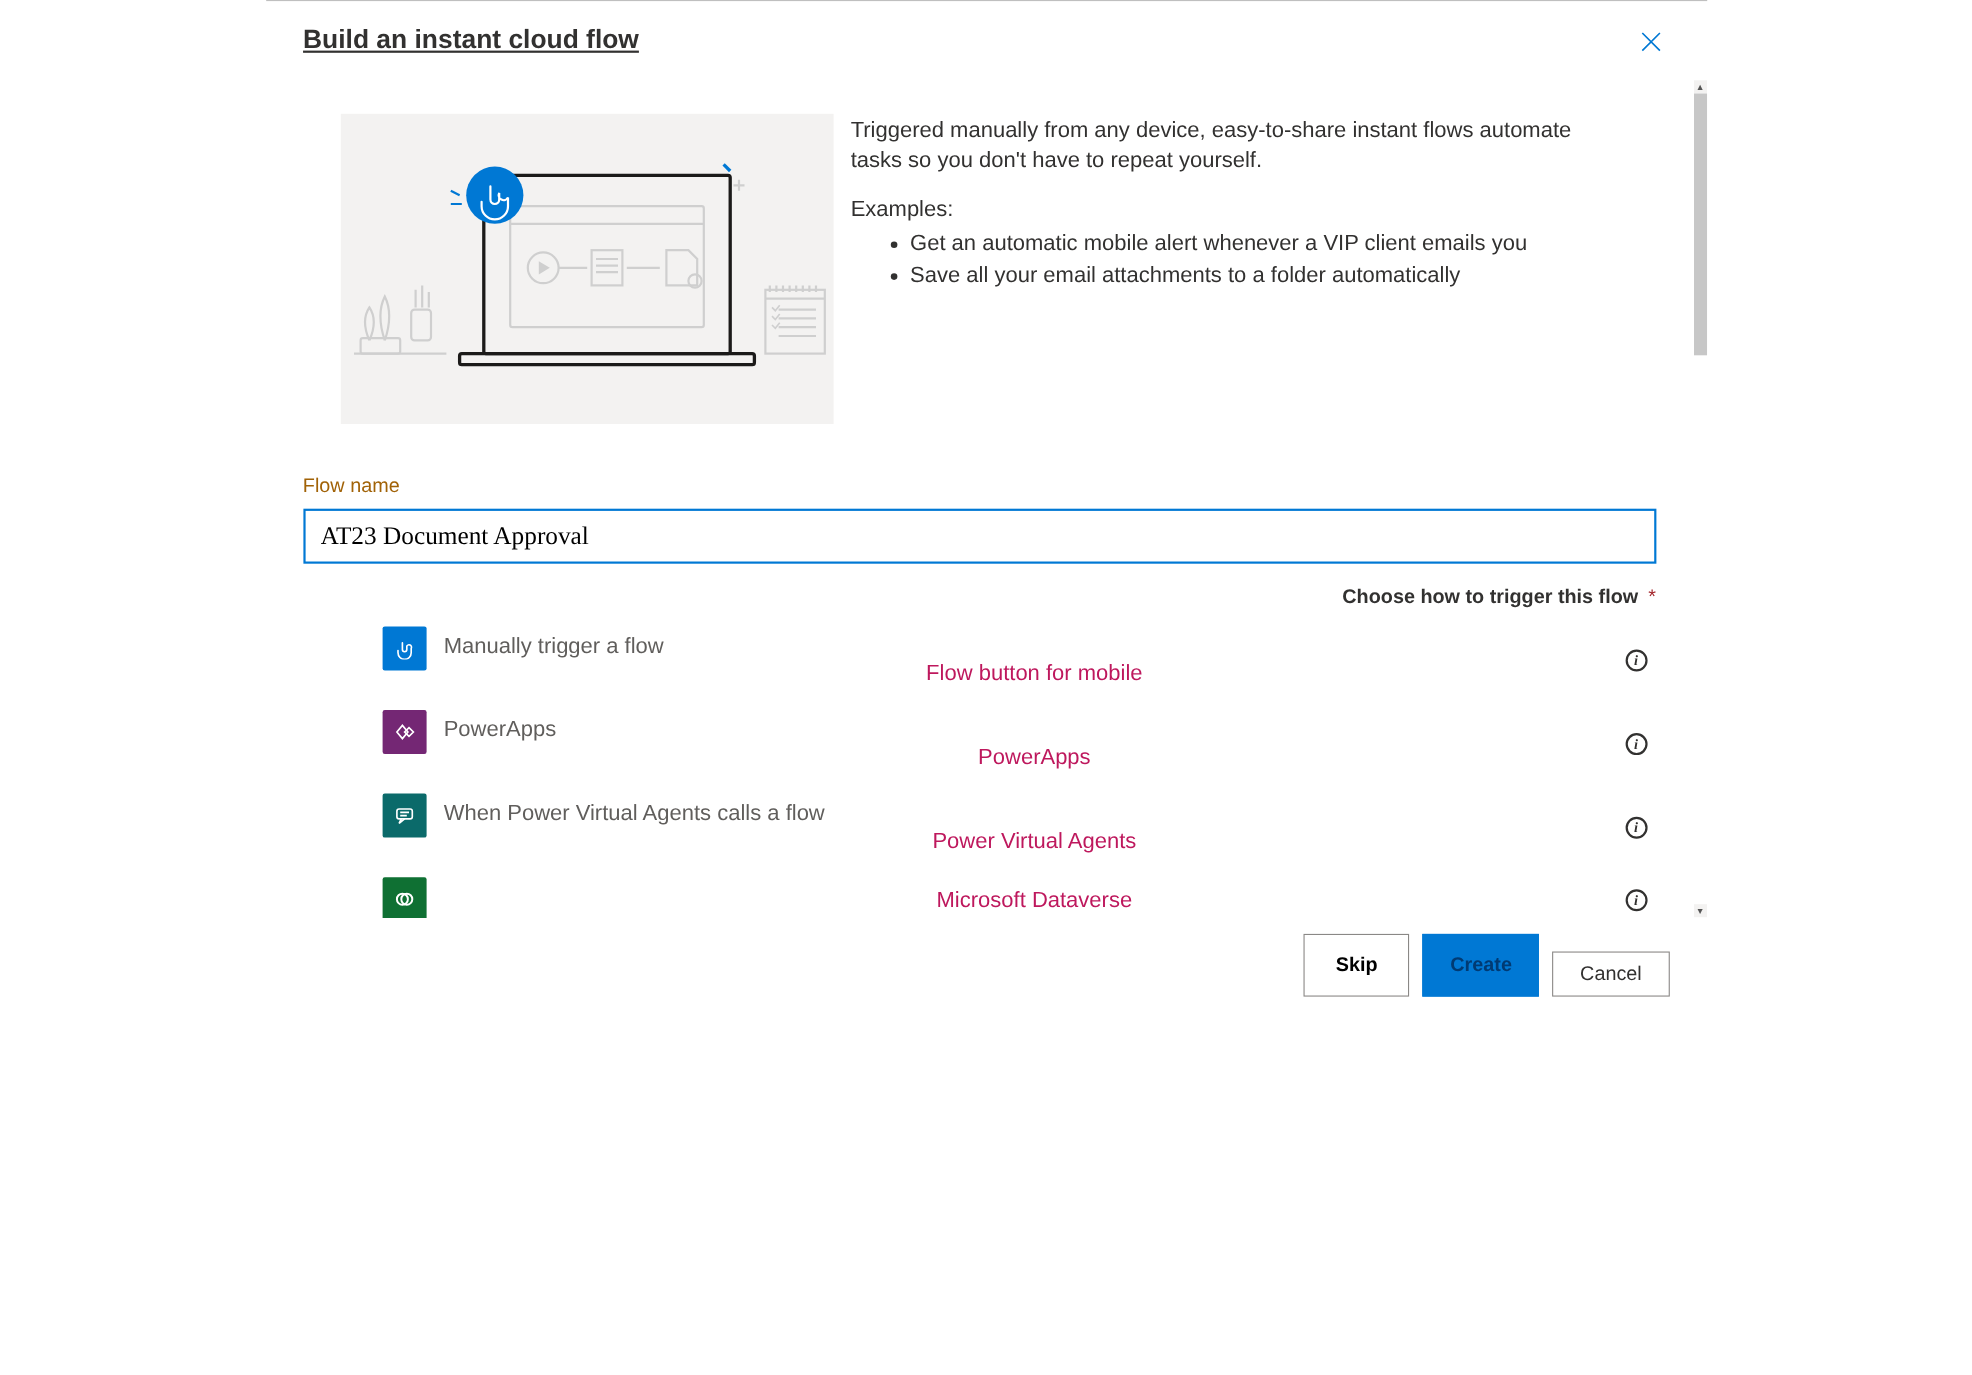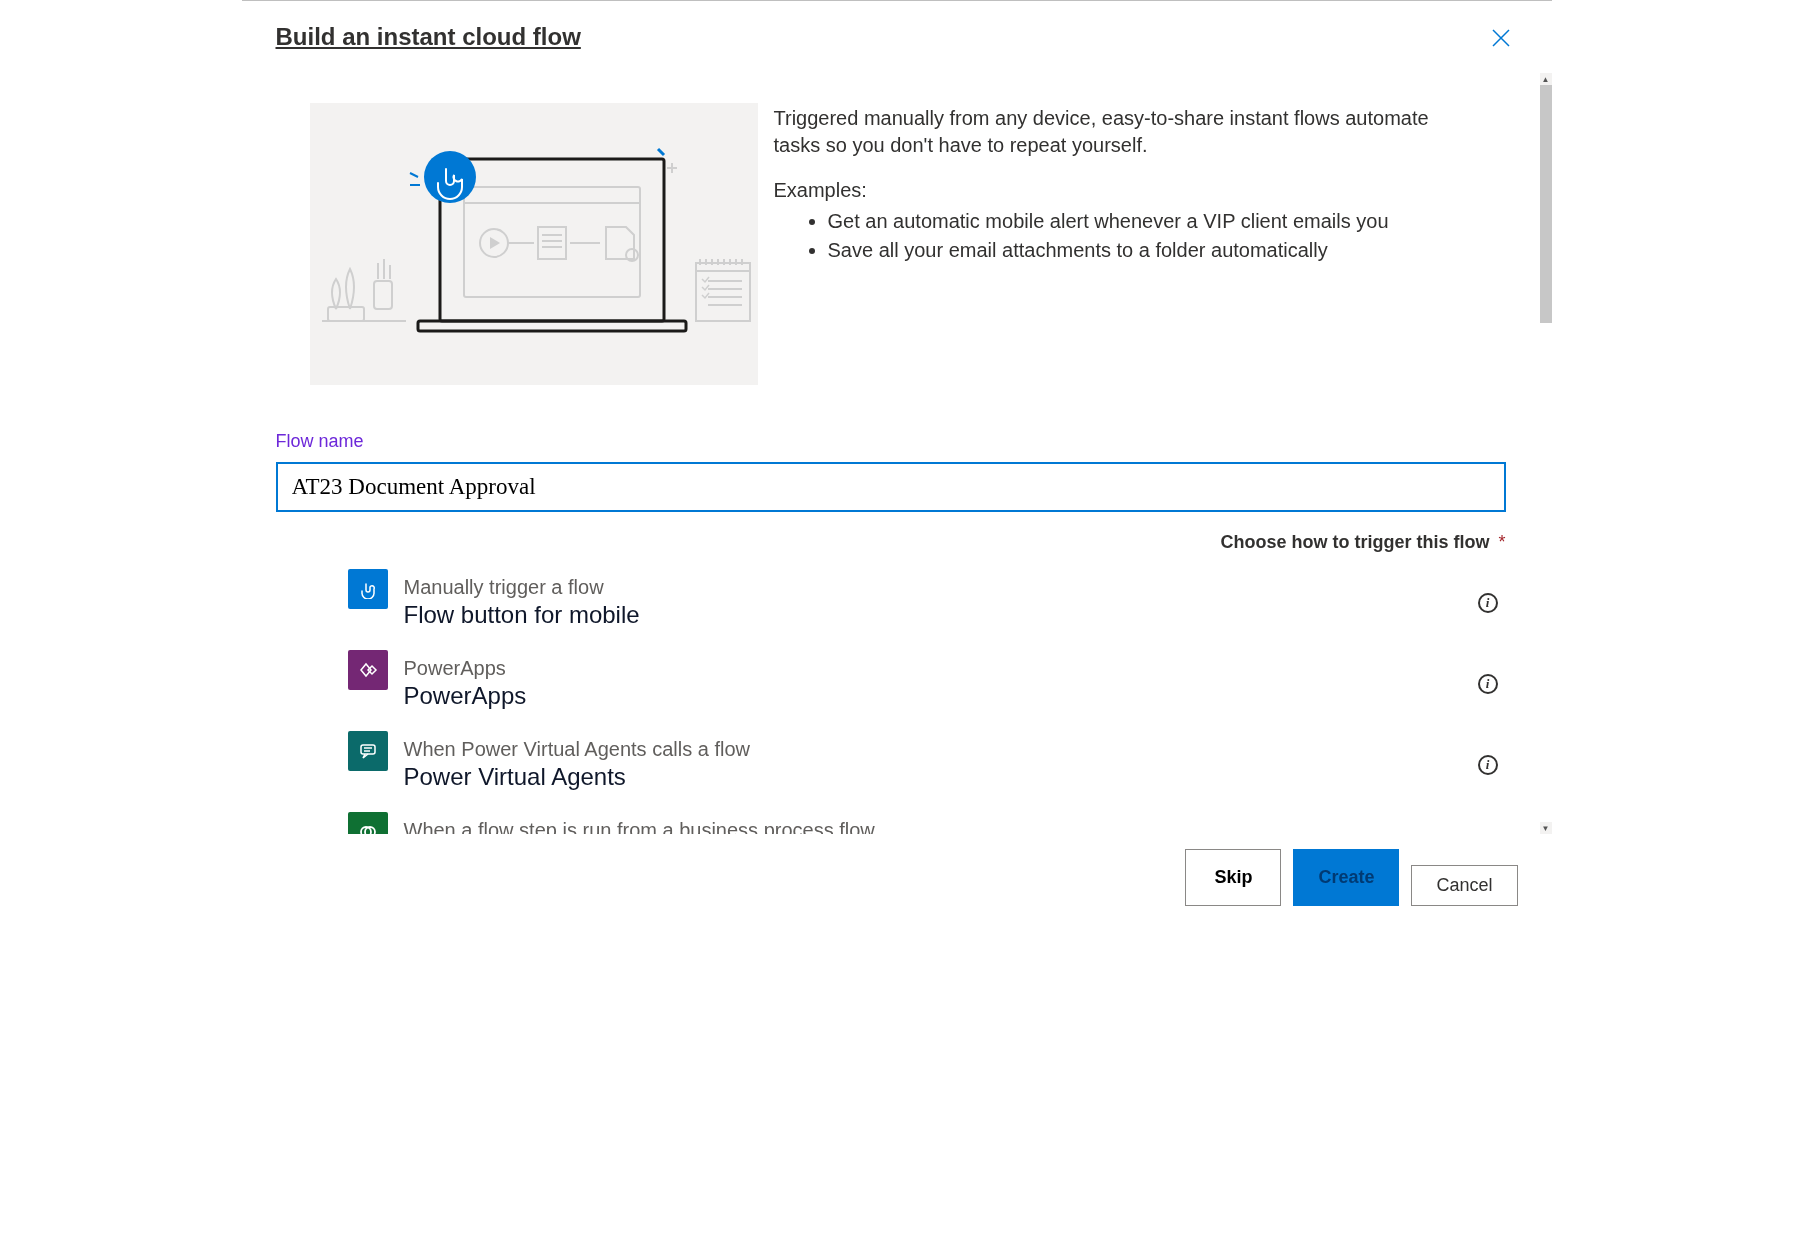--- a/index.html
+++ b/index.html
@@ -76,21 +76,21 @@
     position: absolute;
     top: 84px;
     left: 0; right: 12px; bottom: 0;
     overflow-y: auto;
     padding: 0 34px 0 34px;
   }
 
   .field-label {
     font-size: 18px;
     font-weight: 400;
-    color: #6d28d9;
+    color: #a16207;
     margin-top: 46px;
     margin-bottom: 10px;
     display: block;
   }
   .field-input {
     width: 1436px;
     max-width: 100%;
     border: 2px solid #0078d4;
     padding: 10px 14px;
     font-size: 23px;
@@ -127,21 +127,21 @@
     border-radius: 2px;
     display: flex;
     align-items: center;
     justify-content: center;
   }
   .trigger-body {
     margin-left: 56px;
     flex: 1;
   }
   .trigger-title { font-size: 20px; color: #605e5c; line-height: 1.25; }
-  .trigger-sub { font-size: 24px; color: #0f172a; line-height: 1.25; }
+  .trigger-sub { font-size: 20px; color: #be185d; line-height: 1.25; text-align: center; }
   .info-btn {
     border: 2px solid #323130;
     width: 20px; height: 20px;
     border-radius: 50%;
     display: flex; align-items: center; justify-content: center;
     font-size: 13px;
     font-weight: 600;
     color: #323130;
     background: none;
     cursor: pointer;
@@ -343,21 +343,20 @@
         </li>
 
         <li class="trigger-item">
           <div class="trigger-icon ico-3">
             <svg width="20" height="20" viewBox="0 0 20 20" fill="none" stroke="#fff" stroke-width="1.8">
               <circle cx="8" cy="10" r="5"></circle>
               <circle cx="12" cy="10" r="5"></circle>
             </svg>
           </div>
           <div class="trigger-body">
-            <div class="trigger-title">When a flow step is run from a business process flow</div>
             <div class="trigger-sub">Microsoft Dataverse</div>
           </div>
           <button class="info-btn">i</button>
         </li>
 
       </ul>
     </div>
 
     <div class="scroll-track-top">▲</div>
     <div class="scroll-indicator"></div>

